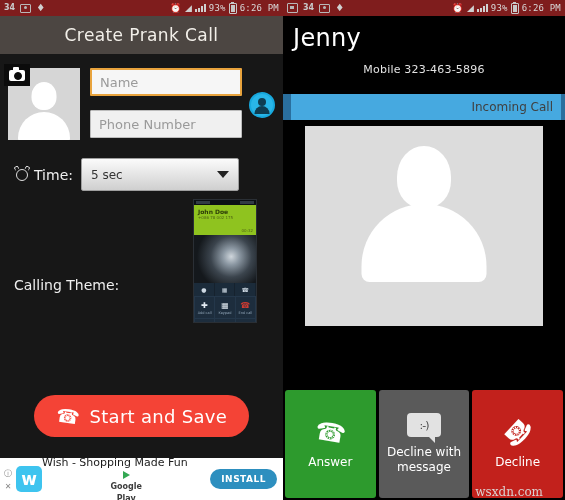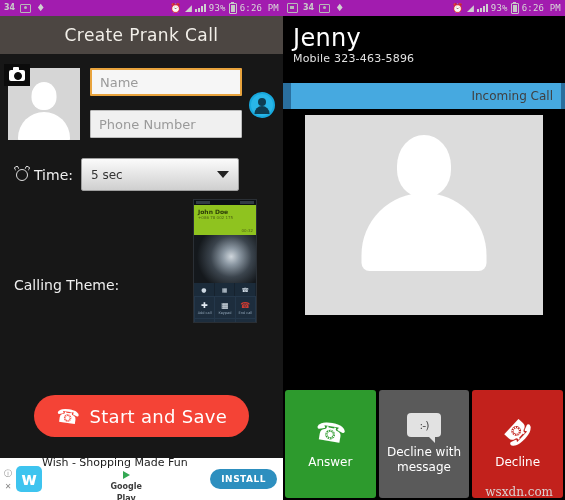--- a/index.html
+++ b/index.html
@@ -4,21 +4,21 @@
 <style>
   html,body{margin:0;padding:0;background:#000;}
   body{width:565px;height:500px;overflow:hidden;
        font-family:"DejaVu Sans","Liberation Sans",sans-serif;}
   .screens{display:flex;width:565px;height:500px;}
   .pane{position:relative;overflow:hidden;}
   .left{width:283px;height:500px;background:#171717;}
   .right{width:282px;height:500px;background:#000;}
 
   
-  .statusbar{height:16px;background:#a21caf;display:flex;align-items:center;
+  .statusbar{height:16px;background:#7f1d1d;display:flex;align-items:center;
              justify-content:space-between;padding:0 4px;box-sizing:border-box;}
   .sb-left{display:flex;align-items:center;gap:5px;}
   .sb-right{display:flex;align-items:center;gap:3px;}
   .sb-txt{color:#d8d8d8;font-size:9px;letter-spacing:.2px;
           font-family:"DejaVu Sans Mono","Liberation Mono",monospace;}
   .ic{display:inline-block;line-height:1;color:#cfcfcf;font-size:9px;}
   .ic-sq{width:9px;height:8px;border:1px solid #b8b8b8;border-radius:1px;position:relative;}
   .ic-sq::after{content:"";position:absolute;left:2px;top:1.5px;width:4px;height:3px;background:#b8b8b8;}
   .ic-cam{width:9px;height:7px;border:1px solid #b8b8b8;border-radius:1px;position:relative;}
   .ic-cam::after{content:"";position:absolute;left:2.5px;top:1.5px;width:3px;height:3px;
@@ -127,21 +127,21 @@
   .ad-sub{display:flex;align-items:center;gap:3px;margin-top:2px;flex-direction:column;}
   .ad-sub .tri{width:0;height:0;border-top:4px solid transparent;border-bottom:4px solid transparent;
                border-left:7px solid #34a853;}
   .ad-sub .gp{font-size:8px;color:#3c3c3c;font-weight:bold;}
   .ad-install{margin-right:6px;background:#2d8fbf;color:#fff;font-size:9px;font-weight:bold;
               border-radius:11px;padding:5px 11px;letter-spacing:.5px;}
 
   
   .caller{padding:8px 10px 0 10px;}
   .caller-name{color:#fff;font-size:24px;letter-spacing:.3px;line-height:28px;}
-  .caller-num{color:#e2e2e2;font-size:11px;margin-top:0;letter-spacing:.2px;}
+  .caller-num{color:#e2e2e2;font-size:11px;margin-top:11px;letter-spacing:.2px;text-align:center;}
   .incoming{margin-top:18px;height:26px;background:#2a6f9e;display:flex;align-items:center;
             justify-content:flex-end;}
   .incoming-inner{flex:1;height:26px;background:#46a9e0;margin:0 4px 0 8px;display:flex;
                   align-items:center;justify-content:flex-end;padding-right:8px;box-sizing:border-box;}
   .incoming-txt{color:#404040;font-size:12px;}
   .bigphoto{margin:6px auto 0 auto;width:238px;height:200px;background:#dcdcdc;position:relative;
             overflow:hidden;}
   .bigphoto .head{position:absolute;left:50%;top:20px;transform:translateX(-50%);width:54px;height:62px;
                   background:#fff;border-radius:50% 50% 44% 44%;}
   .bigphoto .body{position:absolute;left:50%;top:78px;transform:translateX(-50%);width:125px;height:78px;
@@ -154,21 +154,21 @@
   .act.msg{background:#5a5a5a;}
   .act.decline{background:#c2211c;}
   .act-label{color:#fff;font-size:12px;text-align:center;line-height:15px;padding:0 4px;}
   .ph-up{color:#fff;font-size:25px;display:inline-block;transform:rotate(10deg);}
   .ph-down{color:#fff;font-size:25px;display:inline-block;transform:rotate(133deg);}
   .bubble{width:34px;height:24px;background:#e2e2e2;border-radius:4px;position:relative;
           display:flex;align-items:center;justify-content:center;}
   .bubble::after{content:"";position:absolute;right:6px;bottom:-6px;border-left:7px solid transparent;
                  border-right:0 solid transparent;border-top:7px solid #e2e2e2;}
   .bubble span{color:#4a4a4a;font-size:11px;letter-spacing:-1px;}
-  .watermark{position:absolute;right:12px;bottom:1px;color:#dcdcdc;font-size:12px;opacity:.95;
+  .watermark{position:absolute;right:22px;bottom:1px;color:#dcdcdc;font-size:12px;opacity:.95;
              font-family:"DejaVu Serif","Liberation Serif",serif;}
 </style>
 </head>
 <body>
 
 <div class="screens">
 
   <div class="pane left">
 
     <div class="statusbar">

